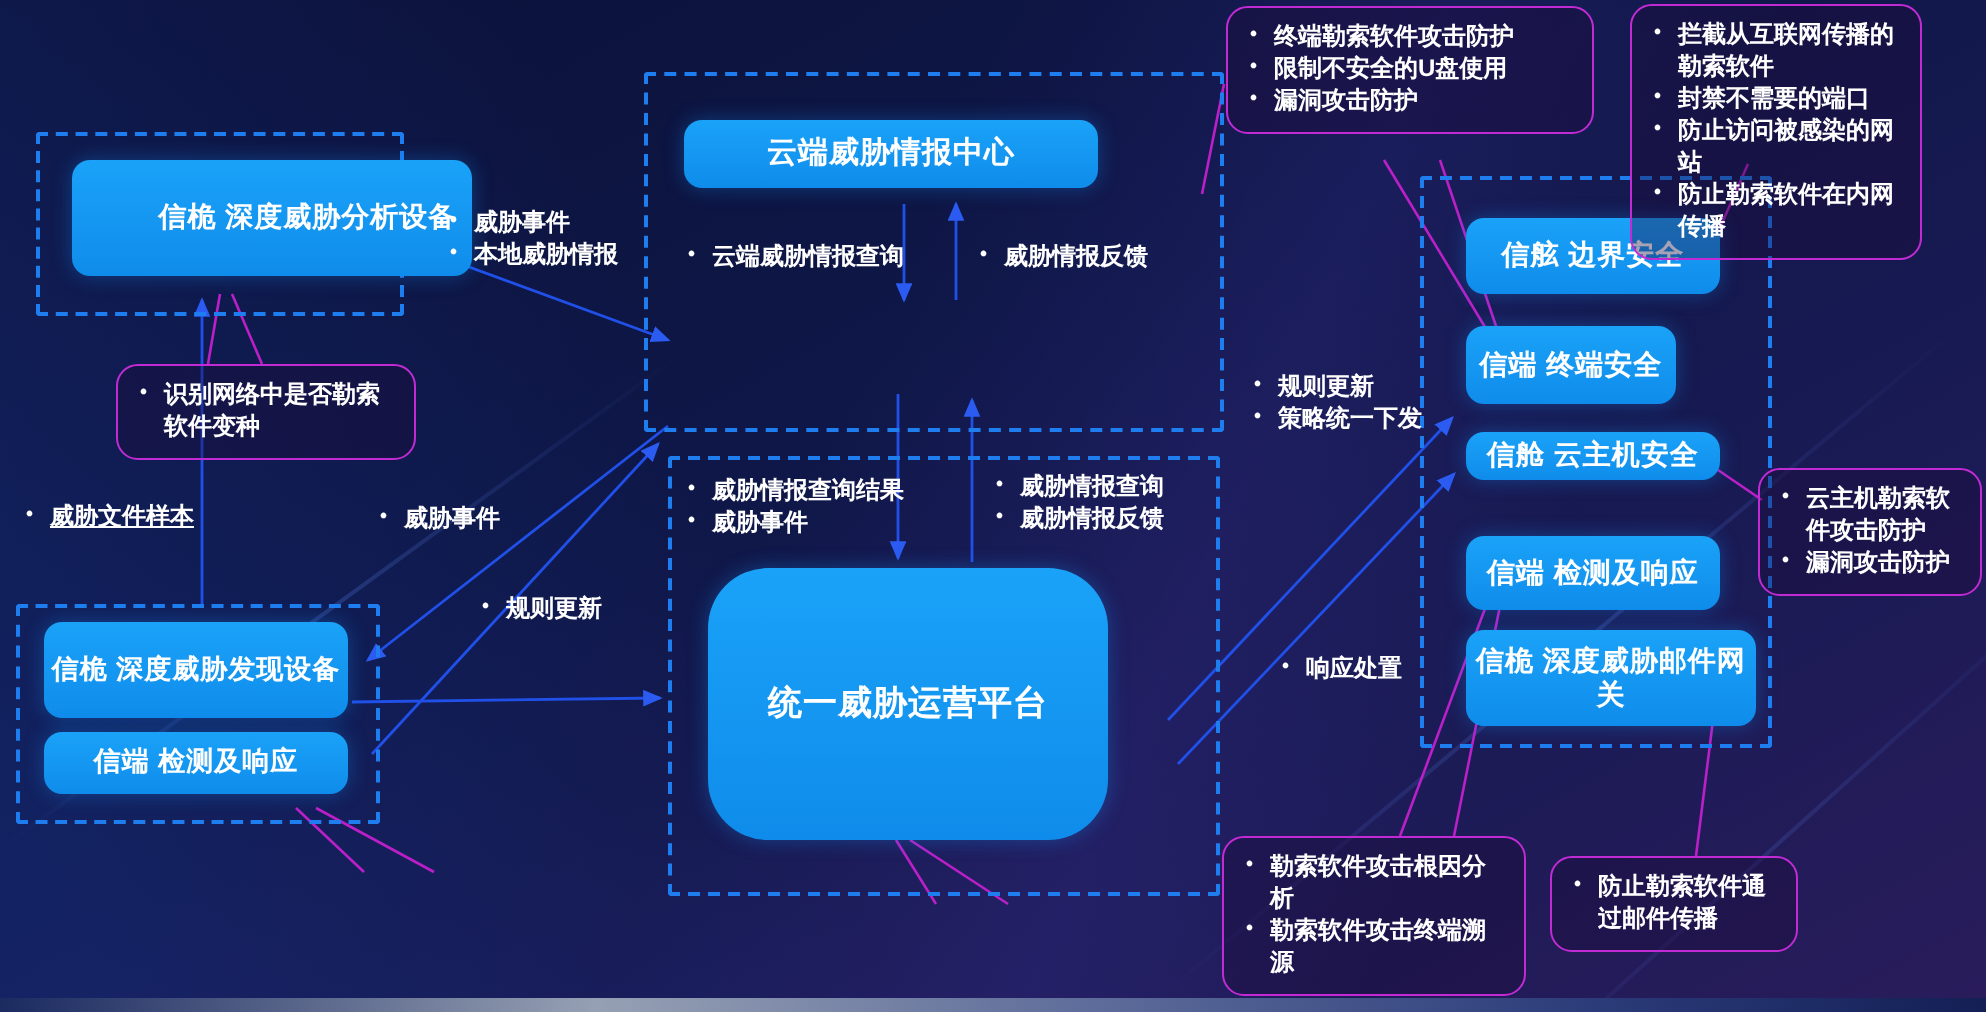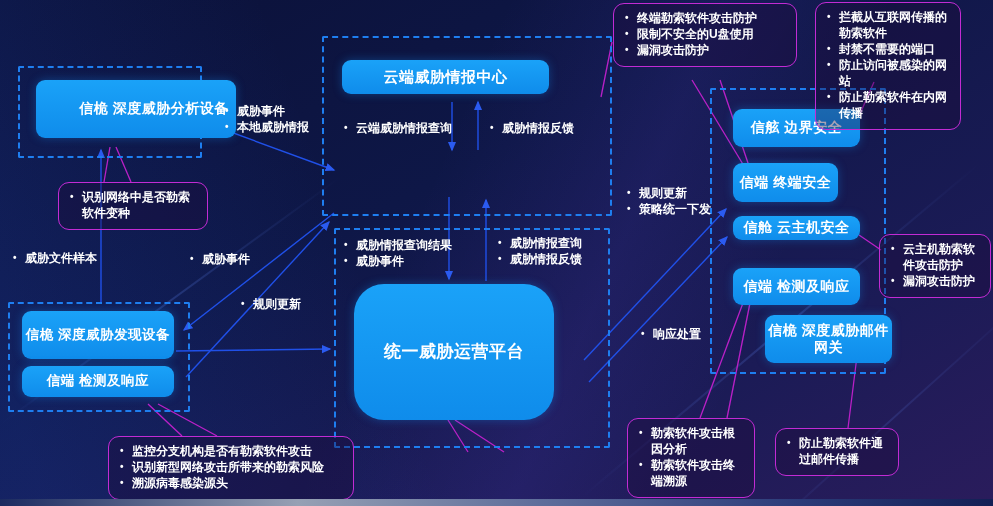--- a/index.html
+++ b/index.html
@@ -113,21 +113,21 @@
   </div>
   <div class="node" style="left:733px;top:163px;width:105px;height:39px;font-size:14px;">
     <span>信端 终端安全</span>
   </div>
   <div class="node" style="left:733px;top:216px;width:127px;height:24px;font-size:14px;">
     <span>信舱 云主机安全</span>
   </div>
   <div class="node" style="left:733px;top:268px;width:127px;height:37px;font-size:14px;">
     <span>信端 检测及响应</span>
   </div>
-  <div class="node" style="left:733px;top:315px;width:127px;height:48px;font-size:14px;margin-left:32px;">
+  <div class="node" style="left:733px;top:315px;width:145px;height:48px;font-size:14px;">
     <span>信桅 深度威胁邮件网关</span>
   </div>
 
   <ul class="flow" style="left:222px;top:103px;width:110px;">
     <li>威胁事件</li>
     <li>本地威胁情报</li>
   </ul>
   <ul class="flow" style="left:341px;top:120px;width:130px;">
     <li>云端威胁情报查询</li>
   </ul>
@@ -135,61 +135,56 @@
     <li>威胁情报反馈</li>
   </ul>
   <ul class="flow" style="left:341px;top:237px;width:130px;">
     <li>威胁情报查询结果</li>
     <li>威胁事件</li>
   </ul>
   <ul class="flow" style="left:495px;top:235px;width:110px;">
     <li>威胁情报查询</li>
     <li>威胁情报反馈</li>
   </ul>
-  <ul class="flow" style="left:10px;top:250px;width:100px;">
+  <ul class="flow" style="left:10px;top:250px;width:100px;text-decoration:underline;">
     <li>威胁文件样本</li>
   </ul>
   <ul class="flow" style="left:187px;top:251px;width:80px;">
     <li>威胁事件</li>
   </ul>
   <ul class="flow" style="left:238px;top:296px;width:80px;">
     <li>规则更新</li>
   </ul>
   <ul class="flow" style="left:624px;top:185px;width:100px;">
     <li>规则更新</li>
     <li>策略统一下发</li>
   </ul>
   <ul class="flow" style="left:638px;top:326px;width:80px;">
     <li>响应处置</li>
   </ul>
 
   <ul class="callout" style="left:58px;top:182px;width:150px;">
     <li>识别网络中是否勒索软件变种</li>
   </ul>
-  <ul class="callout" style="left:108px;top:436px;width:246px;">
-    <li>监控分支机构是否有勒索软件攻击</li>
-    <li>识别新型网络攻击所带来的勒索风险</li>
-    <li>溯源病毒感染源头</li>
-  </ul>
   <ul class="callout" style="left:613px;top:3px;width:184px;">
     <li>终端勒索软件攻击防护</li>
     <li>限制不安全的U盘使用</li>
     <li>漏洞攻击防护</li>
   </ul>
   <ul class="callout" style="left:815px;top:2px;width:146px;">
     <li>拦截从互联网传播的勒索软件</li>
     <li>封禁不需要的端口</li>
     <li>防止访问被感染的网站</li>
     <li>防止勒索软件在内网传播</li>
   </ul>
   <ul class="callout" style="left:879px;top:234px;width:112px;">
     <li>云主机勒索软件攻击防护</li>
     <li>漏洞攻击防护</li>
   </ul>
-  <ul class="callout" style="left:627px;top:418px;width:128px;">
+  <ul class="callout" style="left:611px;top:418px;width:152px;">
     <li>勒索软件攻击根因分析</li>
     <li>勒索软件攻击终端溯源</li>
   </ul>
   <ul class="callout" style="left:775px;top:428px;width:124px;">
     <li>防止勒索软件通过邮件传播</li>
   </ul>
 
   <div class="bottom-bar"></div>
 </div>
 

